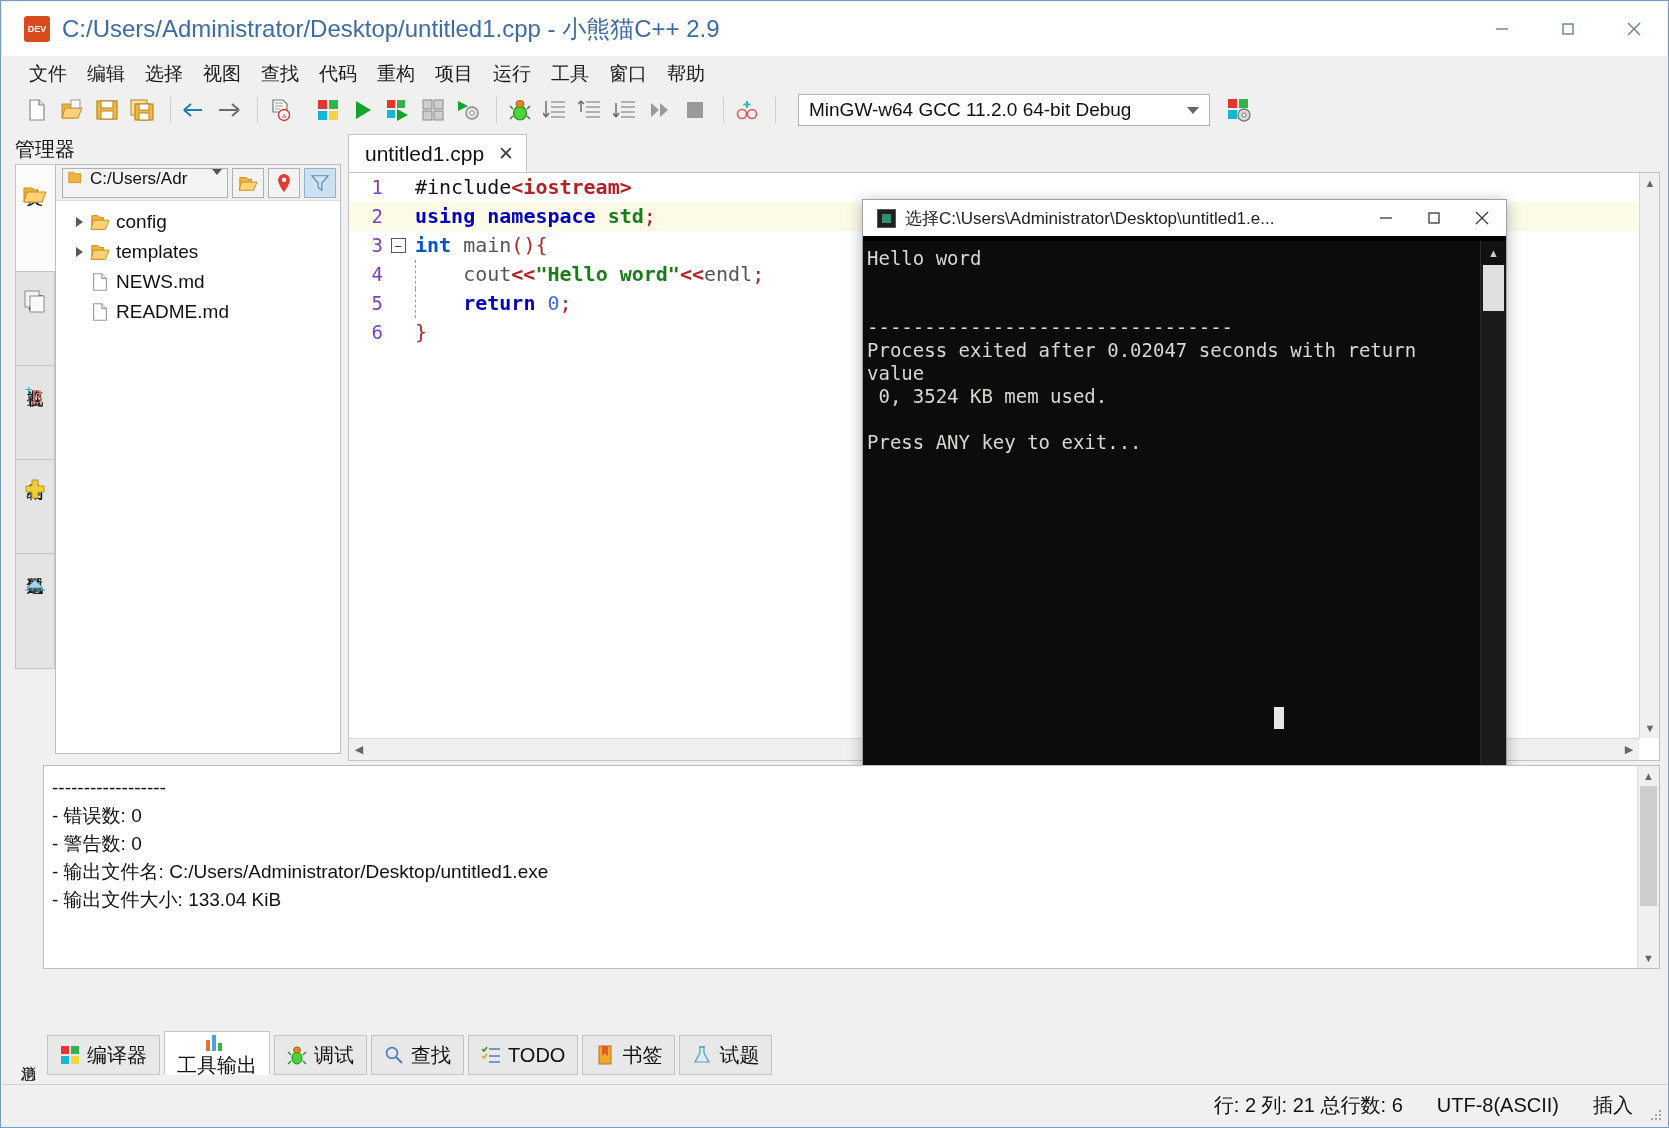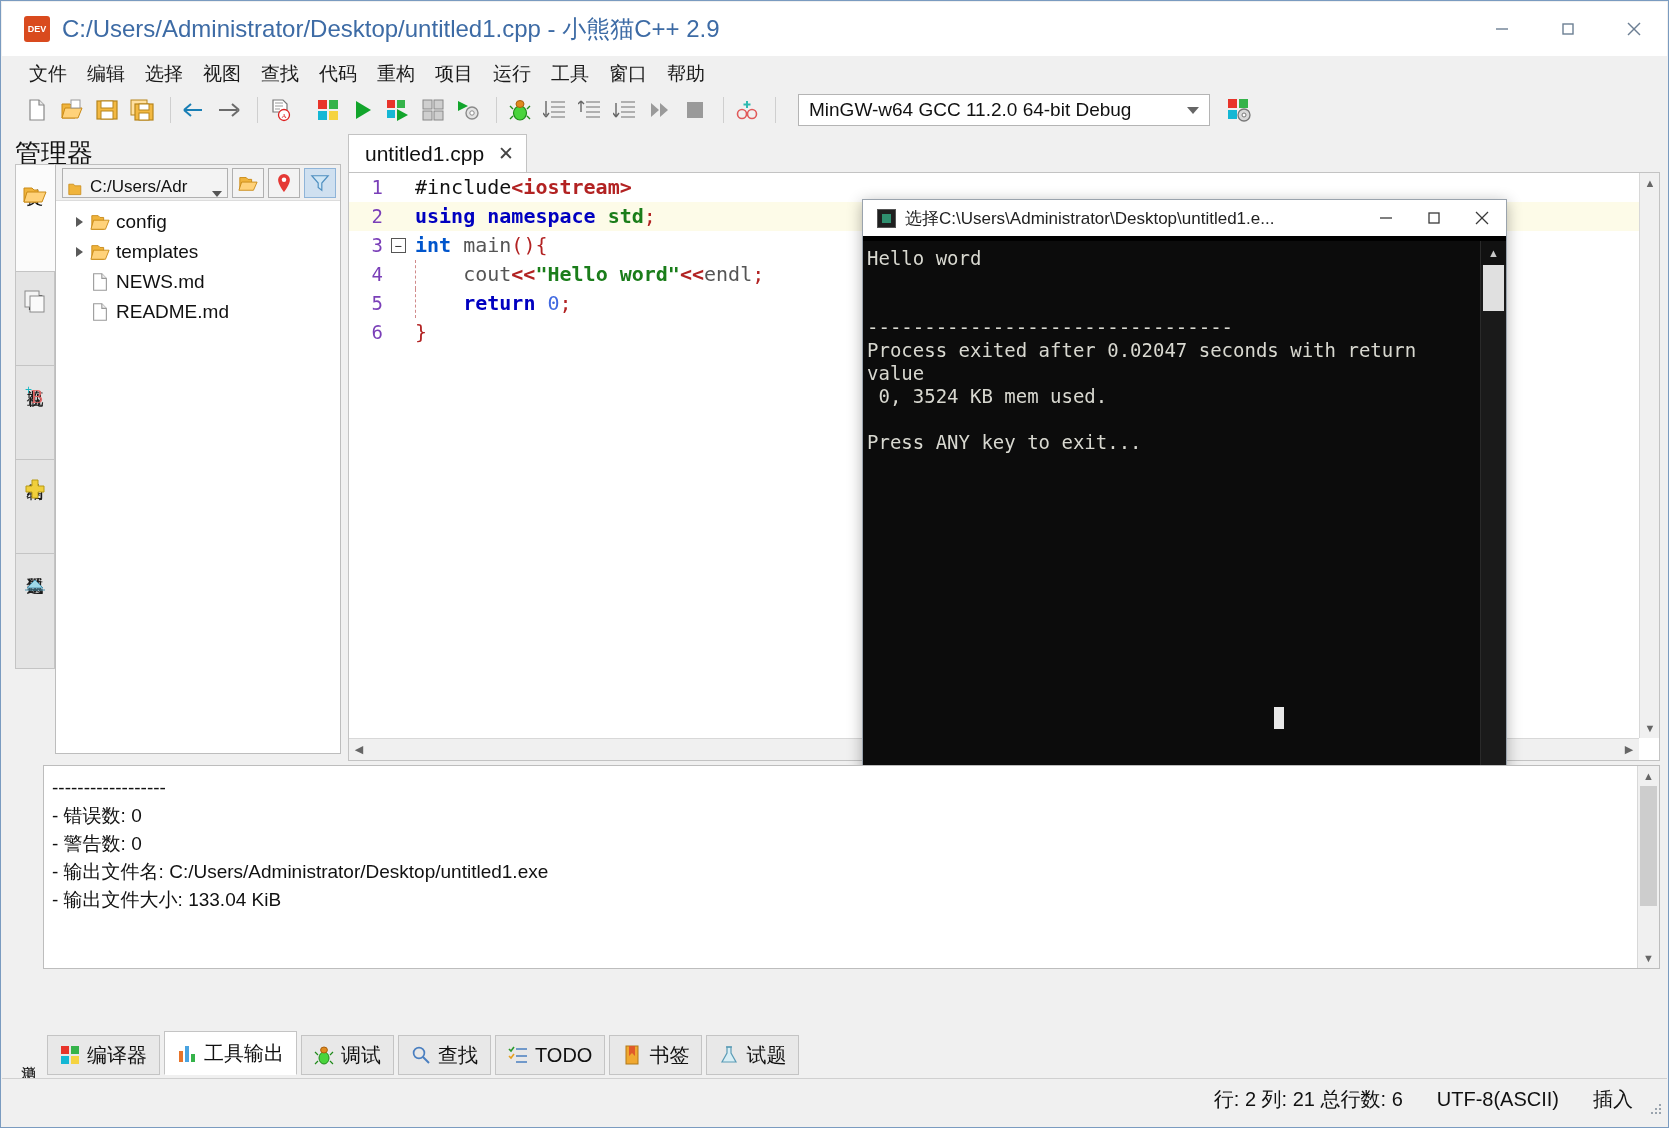--- a/index.html
+++ b/index.html
@@ -77,21 +77,21 @@
   }
   .compiler-select .caret {
     margin-left: auto; width: 0; height: 0;
     border-left: 6px solid transparent; border-right: 6px solid transparent;
     border-top: 7px solid #666;
   }
 
   
   .manager-label {
     position: absolute; left: 14px; top: 135px;
-    font-size: 26px; color: #111;
+    font-size: 20px; color: #111;
   }
 
   
   .vtabs {
     position: absolute; left: 14px; top: 163px;
     width: 40px; height: 505px;
     display: flex; flex-direction: column;
   }
   .vtab {
     width: 40px; background: #e4e4e4;
@@ -115,21 +115,21 @@
     background: #ffffff; border: 1px solid #bdbdbd;
   }
   .fp-toolbar {
     height: 36px; display: flex; align-items: center;
     padding: 3px 4px 3px 6px; background: #f0f0f0;
     border-bottom: 1px solid #dcdcdc;
   }
   .fp-combo {
     flex: 1; height: 30px; background: #f3f3f3;
     border: 1px solid #b0b0b0;
-    display: flex; align-items: flex-end; padding: 0 5px;
+    display: flex; align-items: flex-start; padding: 0 5px;
     font-size: 17px; color: #111;
   }
   .fp-combo .caret {
     margin-left: auto; width: 0; height: 0;
     border-left: 5px solid transparent; border-right: 5px solid transparent;
     border-top: 6px solid #555;
   }
   .fp-icobtn {
     width: 32px; height: 30px; margin-left: 4px;
     border: 1px solid #b0b0b0; background: #f3f3f3;
@@ -323,26 +323,26 @@
     writing-mode: vertical-rl; text-orientation: upright;
     font-size: 15px; color: #1a1a1a; line-height: 1;
   }
   .btab {
     height: 40px; background: #e8e8e8;
     border: 1px solid #c4c4c4;
     display: flex; align-items: center; padding: 0 12px;
     font-size: 20px; color: #111; margin-right: 4px;
     white-space: nowrap;
   }
-  .btab.active { background: #ffffff; border-bottom-color: #ffffff; height: 44px; }
+  .btab.active { background: #ffffff; border-bottom-color: #ffffff; height: 44px; flex-direction: column; }
   .btab .bico { margin-right: 7px; display: flex; align-items: center; flex: none; }
 
   
   .statusbar {
-    position: absolute; left: 1px; right: 1px; bottom: 7px; height: 42px;
+    position: absolute; left: 1px; right: 1px; bottom: 1px; height: 42px;
     background: #f0f0f0; border-top: 1px solid #d0d0d0;
     display: flex; align-items: center; justify-content: flex-end;
     padding-right: 34px;
   }
   .status-item { font-size: 20px; color: #111; margin-left: 34px; white-space: nowrap; }
   .grip {
     position: absolute; right: 4px; bottom: 4px;
     width: 14px; height: 14px;
   }
 </style>

